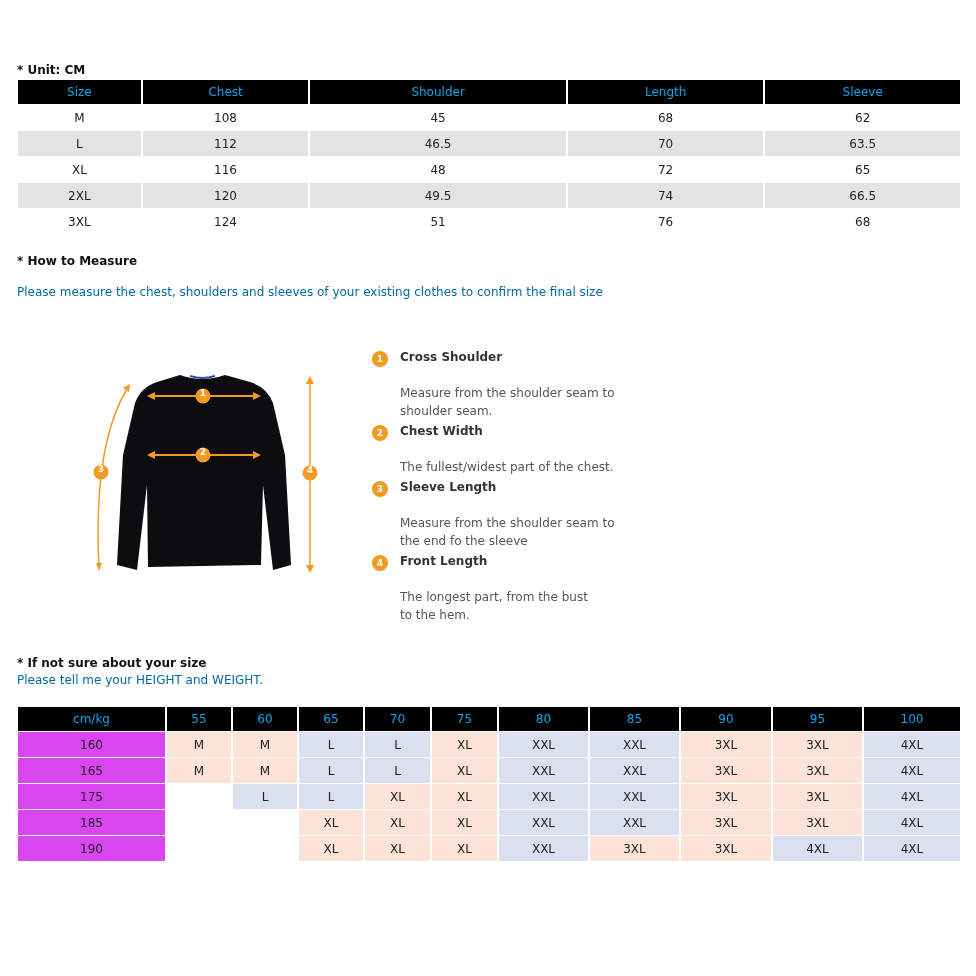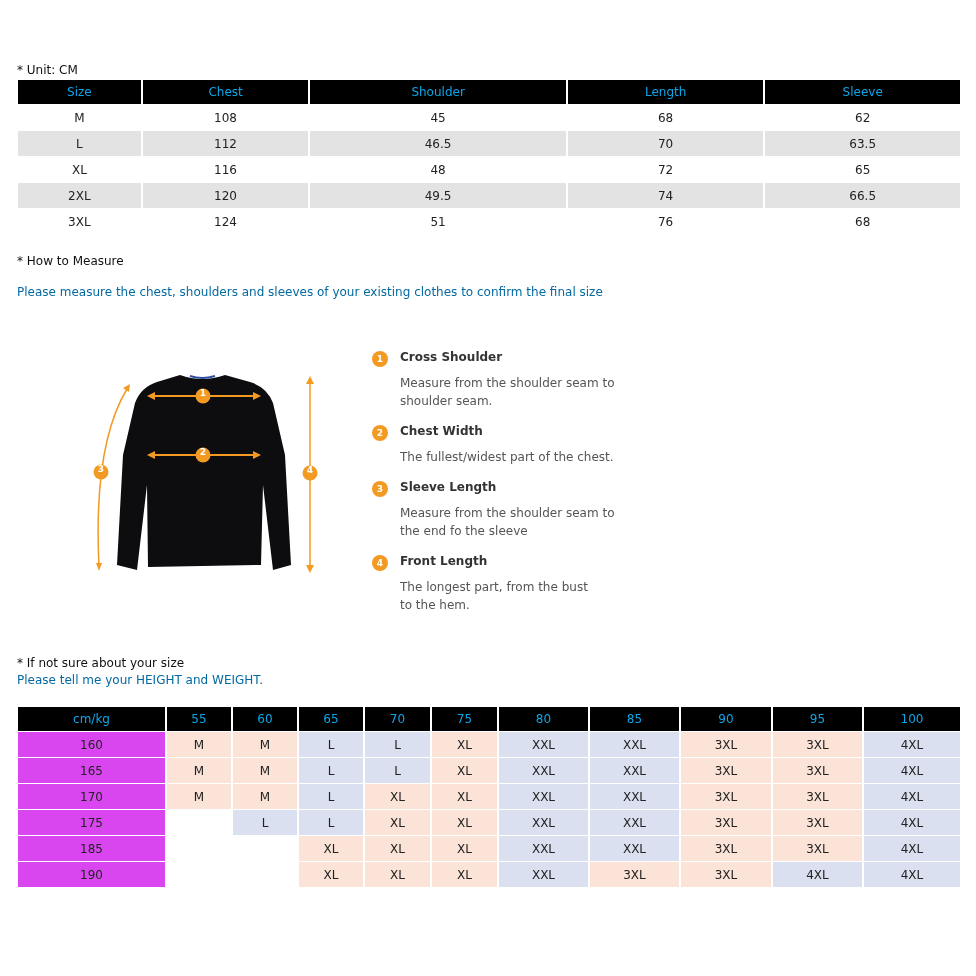--- a/index.html
+++ b/index.html
@@ -1,32 +1,32 @@
 <!DOCTYPE html>
 <html><head>
 <meta charset="utf-8">
 <style>
   html,body{margin:0;padding:0;background:#fff;}
   body{width:976px;height:976px;position:relative;overflow:hidden;font-family:"DejaVu Sans","Liberation Sans",sans-serif;color:#222;}
   .abs{position:absolute;}
-  .title{font-size:12px;font-weight:normal;color:#111;}
+  .title{font-size:12px;font-weight:bold;color:#111;}
   .para{font-size:12px;color:#0369a1;}
   table.t{border-collapse:separate;border-spacing:2px 1px;position:absolute;font-size:12px;}
   table.t td, table.t th{text-align:center;padding:0;height:25px;font-weight:normal;}
   table.t th{background:#000;color:#0ea5e9;height:24px;}
   table.size td.g{background:#e3e3e3;}
   table.size tr.w td{background:#fff;}
   table.hw td.h{background:#d946ef;}
   td.c-pink{background:#fbe3d7;}
   td.c-blue{background:#dae0f0;}
   td.c-empty{background:#fff;}
   .legend-item{position:absolute;left:372px;width:260px;}
   .badge{position:absolute;left:0;top:1px;width:16px;height:16px;border-radius:50%;background:#f39a22;color:#fff;font-size:9px;font-weight:bold;text-align:center;line-height:16px;}
   .li-title{position:absolute;left:28px;top:0;font-size:12px;font-weight:bold;color:#333;white-space:nowrap;}
-  .li-desc{position:absolute;left:28px;top:24px;font-size:12px;color:#555;line-height:18px;width:230px;}
+  .li-desc{position:absolute;left:28px;top:34px;font-size:12px;color:#555;line-height:18px;width:230px;}
 </style>
 </head>
 <body>
 
 <div class="abs title" style="left:17px;top:63px;">* Unit: CM</div>
 
 <table class="t size" style="left:16px;top:79px;width:946px;">
   <colgroup>
       <col style="width:123px">
       <col style="width:166px">
@@ -190,33 +190,20 @@
         <td class="c-blue">L</td>
         <td class="c-blue">L</td>
         <td class="c-pink">XL</td>
         <td class="c-blue">XXL</td>
         <td class="c-blue">XXL</td>
         <td class="c-pink">3XL</td>
         <td class="c-pink">3XL</td>
         <td class="c-blue">4XL</td>
       </tr>
     <tr>
-        <td class="h">170</td>
-        <td class="c-pink">M</td>
-        <td class="c-pink">M</td>
-        <td class="c-blue">L</td>
-        <td class="c-pink">XL</td>
-        <td class="c-pink">XL</td>
-        <td class="c-blue">XXL</td>
-        <td class="c-blue">XXL</td>
-        <td class="c-pink">3XL</td>
-        <td class="c-pink">3XL</td>
-        <td class="c-blue">4XL</td>
-      </tr>
-    <tr>
         <td class="h">175</td>
         <td class="c-empty"></td>
         <td class="c-blue">L</td>
         <td class="c-blue">L</td>
         <td class="c-pink">XL</td>
         <td class="c-pink">XL</td>
         <td class="c-blue">XXL</td>
         <td class="c-blue">XXL</td>
         <td class="c-pink">3XL</td>
         <td class="c-pink">3XL</td>

